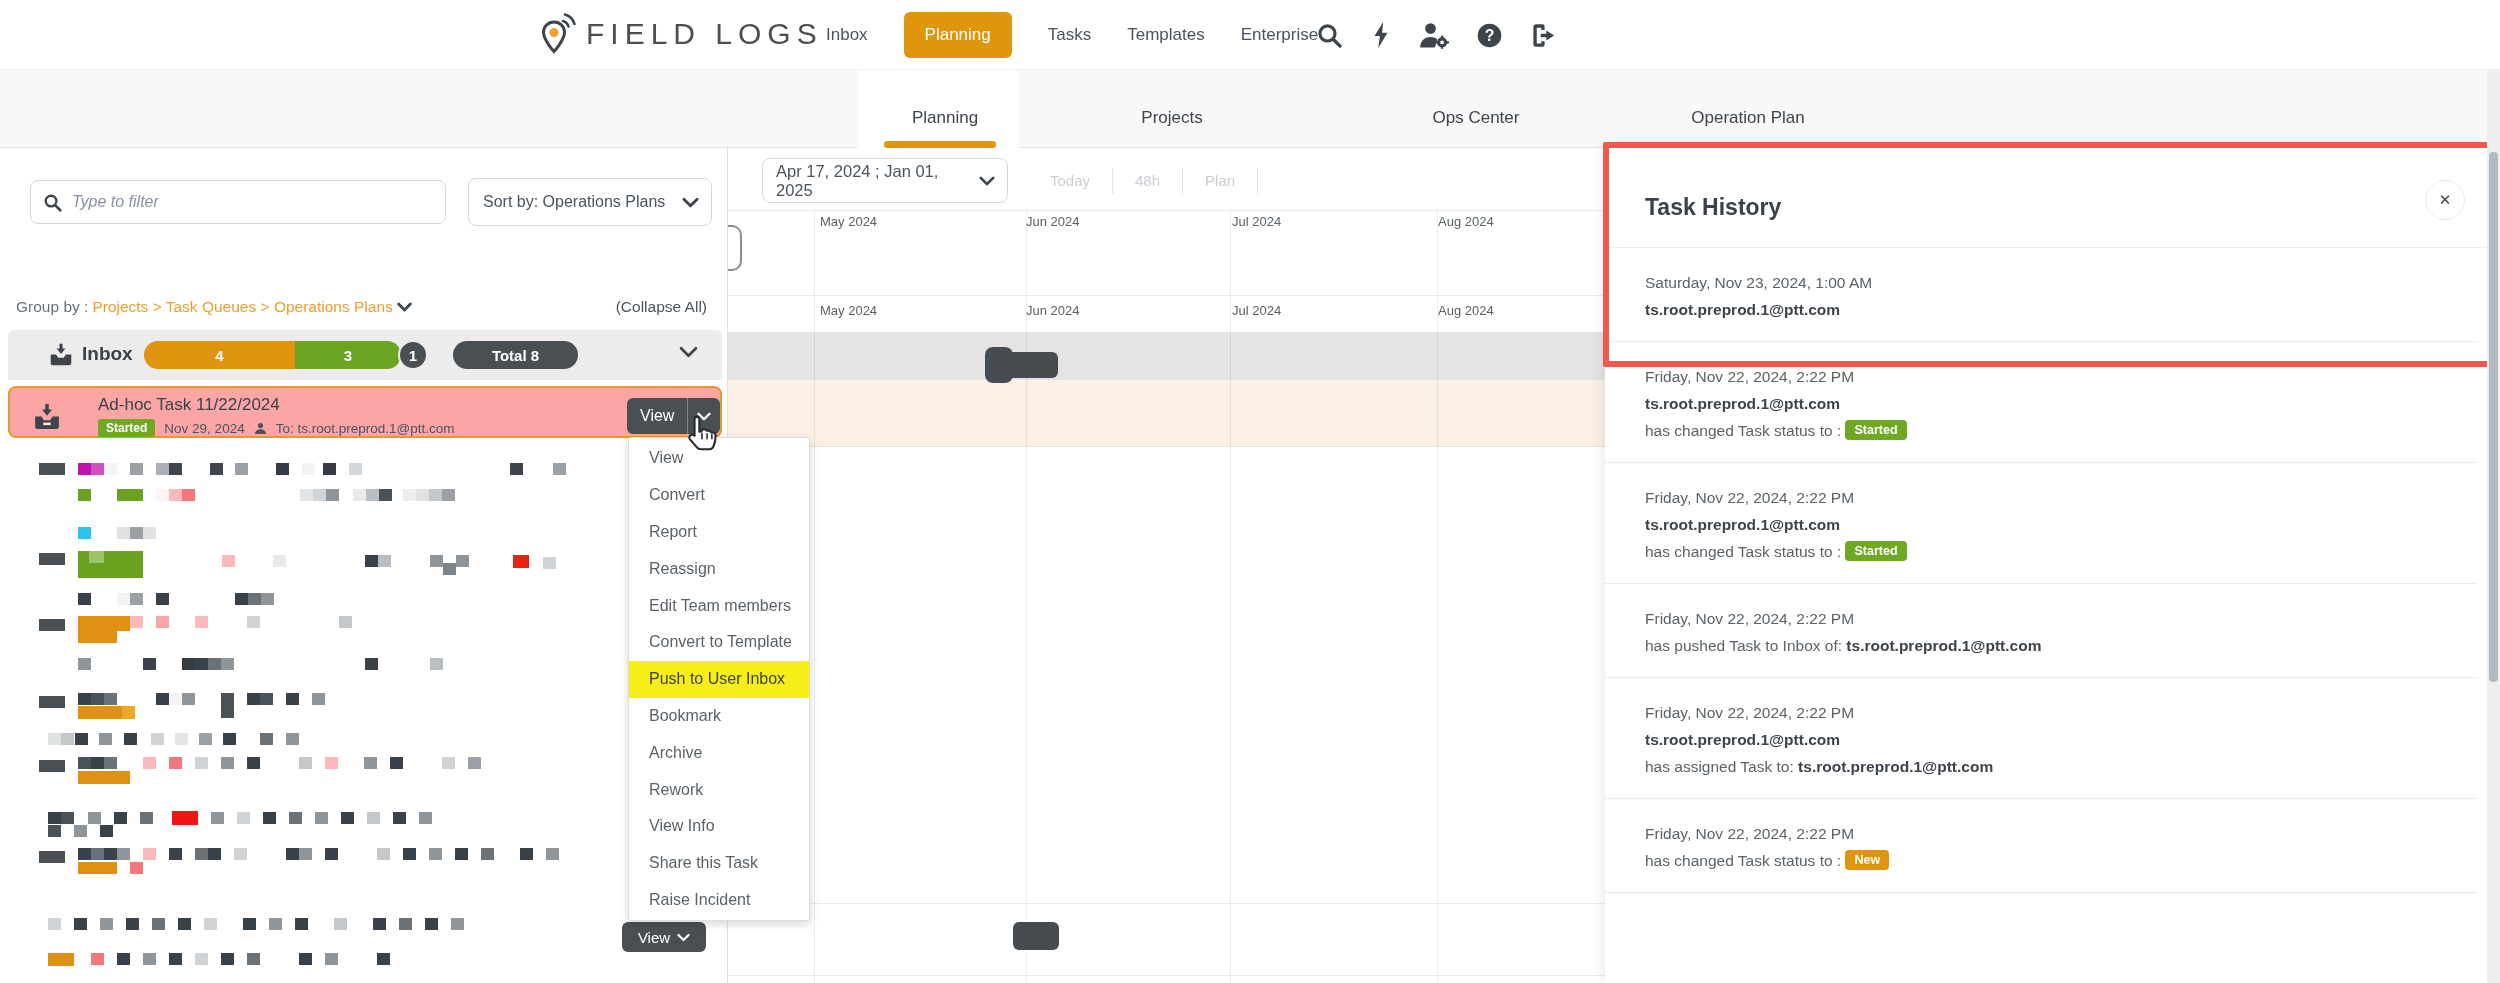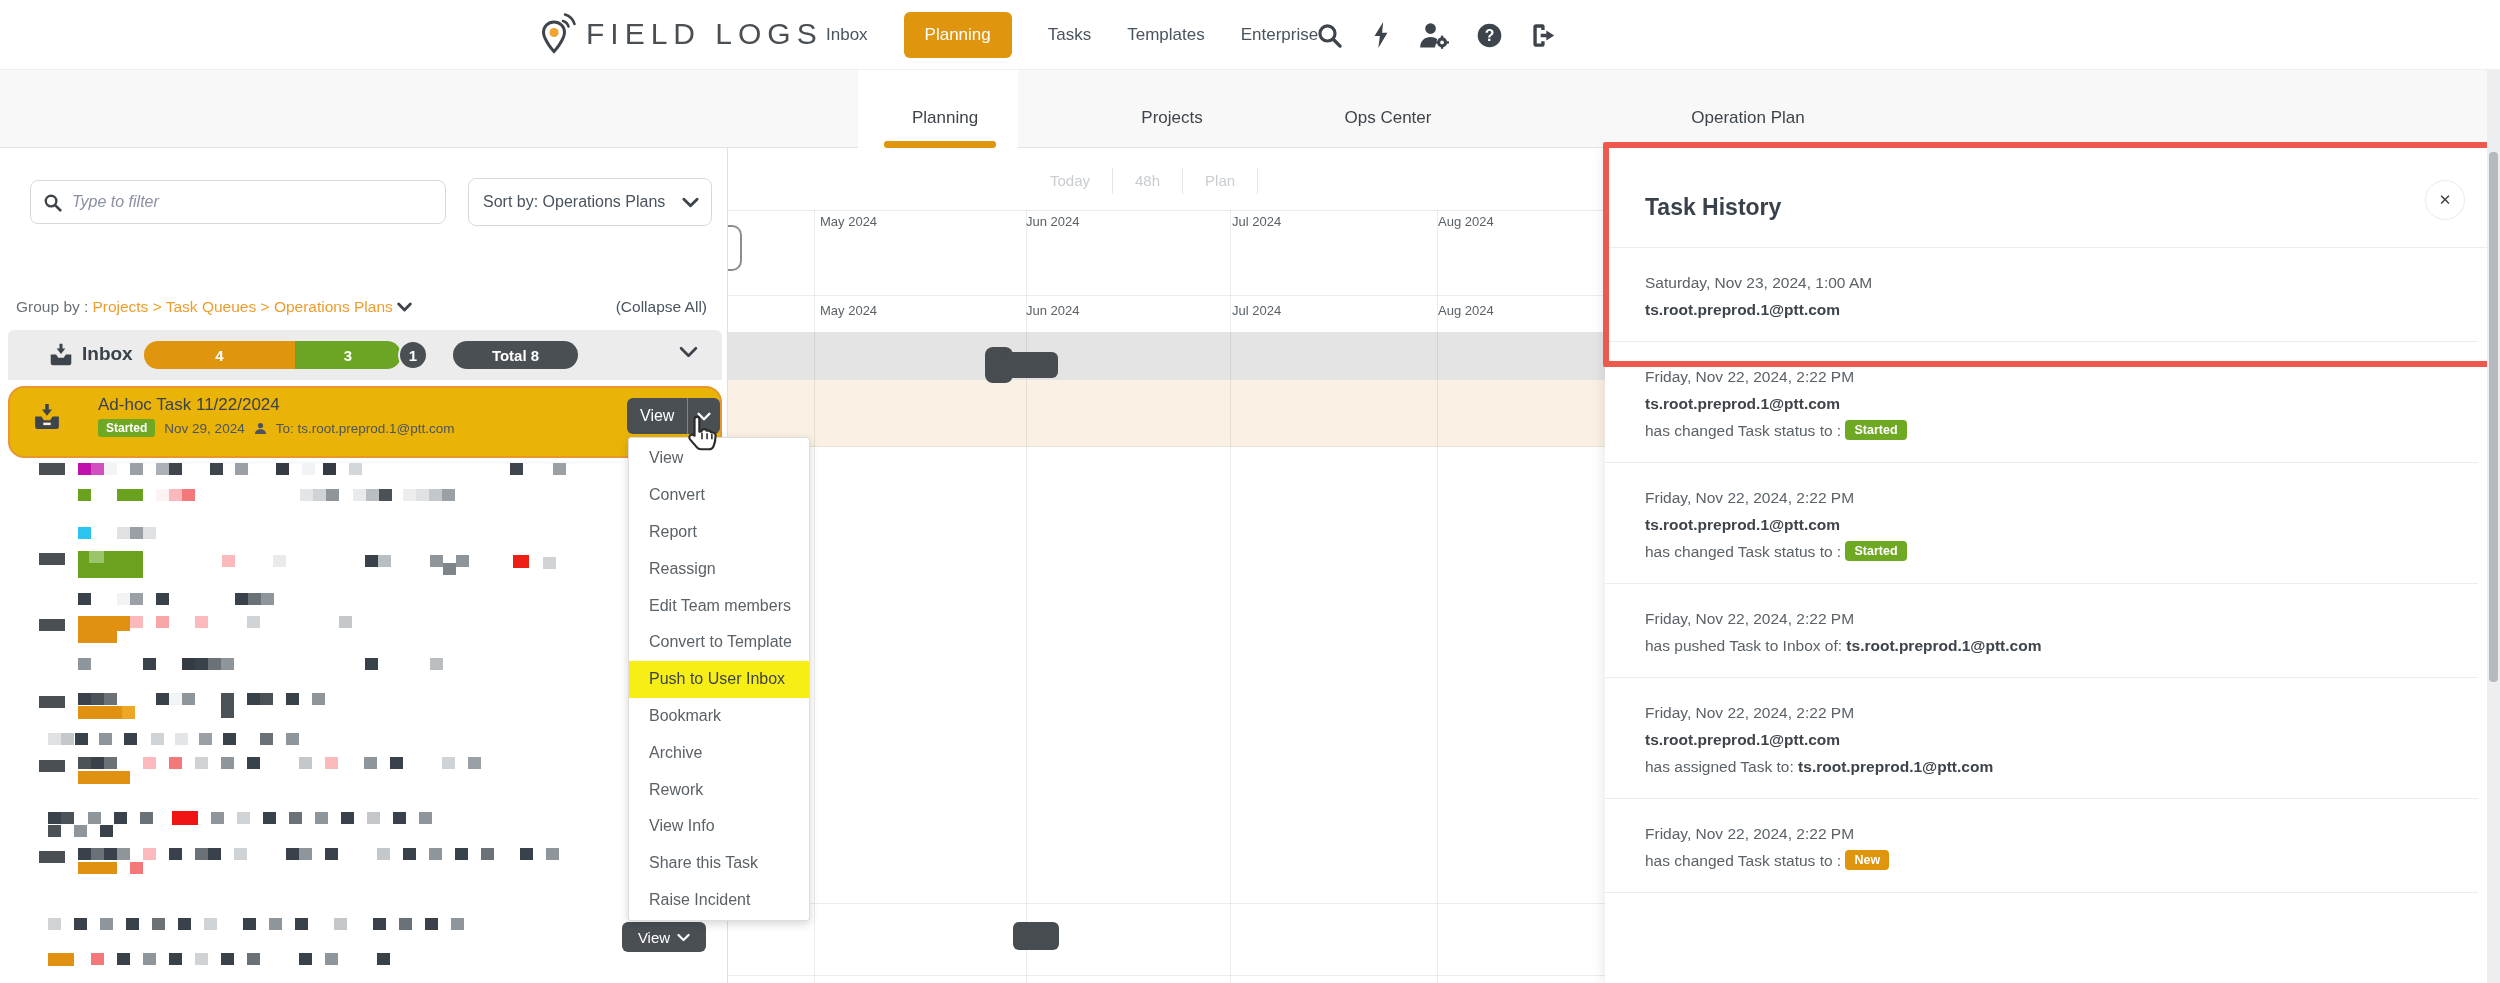--- a/index.html
+++ b/index.html
@@ -39,21 +39,21 @@
   .inbox-label{position:absolute;left:74px;top:13px;font-size:19px;font-weight:bold;color:var(--text)}
   .inbox-icon{position:absolute;left:40px;top:12px}
   .pill{position:absolute;top:11px;height:28px;display:flex;align-items:center;justify-content:center;color:#fff;font-size:15px;font-weight:bold}
   .pill-orange{left:136px;width:151px;background:var(--accent);border-radius:14px 0 0 14px}
   .pill-green{left:287px;width:106px;background:#6ca424;border-radius:0 14px 14px 0}
   .pill-one{left:390px;top:10px;width:30px;height:30px;background:var(--dark);border:2px solid #ececec;border-radius:50%}
   .pill-total{left:445px;width:125px;background:var(--dark);border-radius:14px}
   .inbox-chevron{position:absolute;right:24px;top:16px;cursor:pointer}
 
   
-  .task-card{position:absolute;left:8px;top:238px;width:714px;height:72px;background:#eab308;border:2px solid #e8962e;border-radius:16px}
+  .task-card{position:absolute;left:8px;top:238px;width:714px;height:52px;background:#fca5a5;border:2px solid #e8962e;border-radius:8px}
   .task-card .card-icon{position:absolute;left:22px;top:14px}
   .card-title{position:absolute;left:88px;top:7px;font-size:17px;color:var(--text)}
   .card-meta{position:absolute;left:88px;top:31px;display:flex;align-items:center;gap:9px;font-size:13.5px;color:#4a545e}
   .status-chip{background:var(--green);color:#fff;font-size:12px;font-weight:bold;padding:2px 8px;border-radius:3px}
   .view-split{position:absolute;left:617px;top:10px;height:36px;display:flex;border-radius:6px;overflow:hidden;cursor:pointer}
   .view-split .vs-main{background:var(--dark);color:#fff;font-size:16px;display:flex;align-items:center;padding:0 13px}
   .view-split .vs-arrow{background:var(--dark);border-left:1px solid rgba(255,255,255,.3);width:33px;display:flex;align-items:center;justify-content:center}
   .view-btn-bottom{position:absolute;left:622px;top:774px;width:84px;height:30px;background:var(--dark);border-radius:6px;color:#fff;font-size:15px;display:flex;align-items:center;justify-content:center;gap:7px;cursor:pointer;z-index:3}
 
   
@@ -168,21 +168,21 @@
             <path d="M14.5 7.5l7 4.5-7 4.5v-3H9.5v-3h5z" fill="#3d444b"></path>
           </svg>
       </span>
     </div>
   </div>
 
   <div class="tabstrip">
     <div class="tab-activebg"></div>
     <span class="tab" style="left:945px">Planning</span>
     <span class="tab" style="left:1172px">Projects</span>
-    <span class="tab" style="left:1388px">Ops Center</span>
+    <span class="tab" style="left:1476px">Ops Center</span>
     <span class="tab" style="left:1748px">Operation Plan</span>
     <div class="tab-underline"></div>
   </div>
 
   <div class="left-panel">
     <div class="minimap">
         <div class="mm-cell" style="left: 39px; top: 315px; width: 26px; height: 12px; background: rgb(74, 79, 84);"></div>
         <div class="mm-cell" style="left: 78px; top: 315px; width: 13px; height: 12px; background: rgb(192, 17, 171);"></div>
         <div class="mm-cell" style="left: 91px; top: 315px; width: 13px; height: 12px; background: rgb(210, 79, 192);"></div>
         <div class="mm-cell" style="left: 104px; top: 315px; width: 13px; height: 12px; background: rgb(243, 244, 245);"></div>
@@ -443,20 +443,26 @@
       <span>View</span>
       <svg width="13" height="9" viewBox="0 0 18 11">
           <polyline points="2,2 9,9 16,2" stroke="#fff" stroke-width="3" fill="none" stroke-linecap="round" stroke-linejoin="round"></polyline>
         </svg>
     </div>
   </div>
 
   <div class="timeline">
     <div class="collapse-handle"></div>
 
+    <div class="range-box">
+      <span>Apr 17, 2024 ; Jan 01, 2025</span>
+      <svg width="16" height="10" viewBox="0 0 18 11">
+          <polyline points="2,2 9,9 16,2" stroke="#3d444b" stroke-width="3" fill="none" stroke-linecap="round" stroke-linejoin="round"></polyline>
+        </svg>
+    </div>
     <div class="zoom-row">
       <span class="zoom-btn">Today</span>
       <span class="zoom-sep"></span>
       <span class="zoom-btn">48h</span>
       <span class="zoom-sep"></span>
       <span class="zoom-btn">Plan</span>
       <span class="zoom-sep"></span>
     </div>
 
     <div class="tl-hline" style="top:62px"></div>

